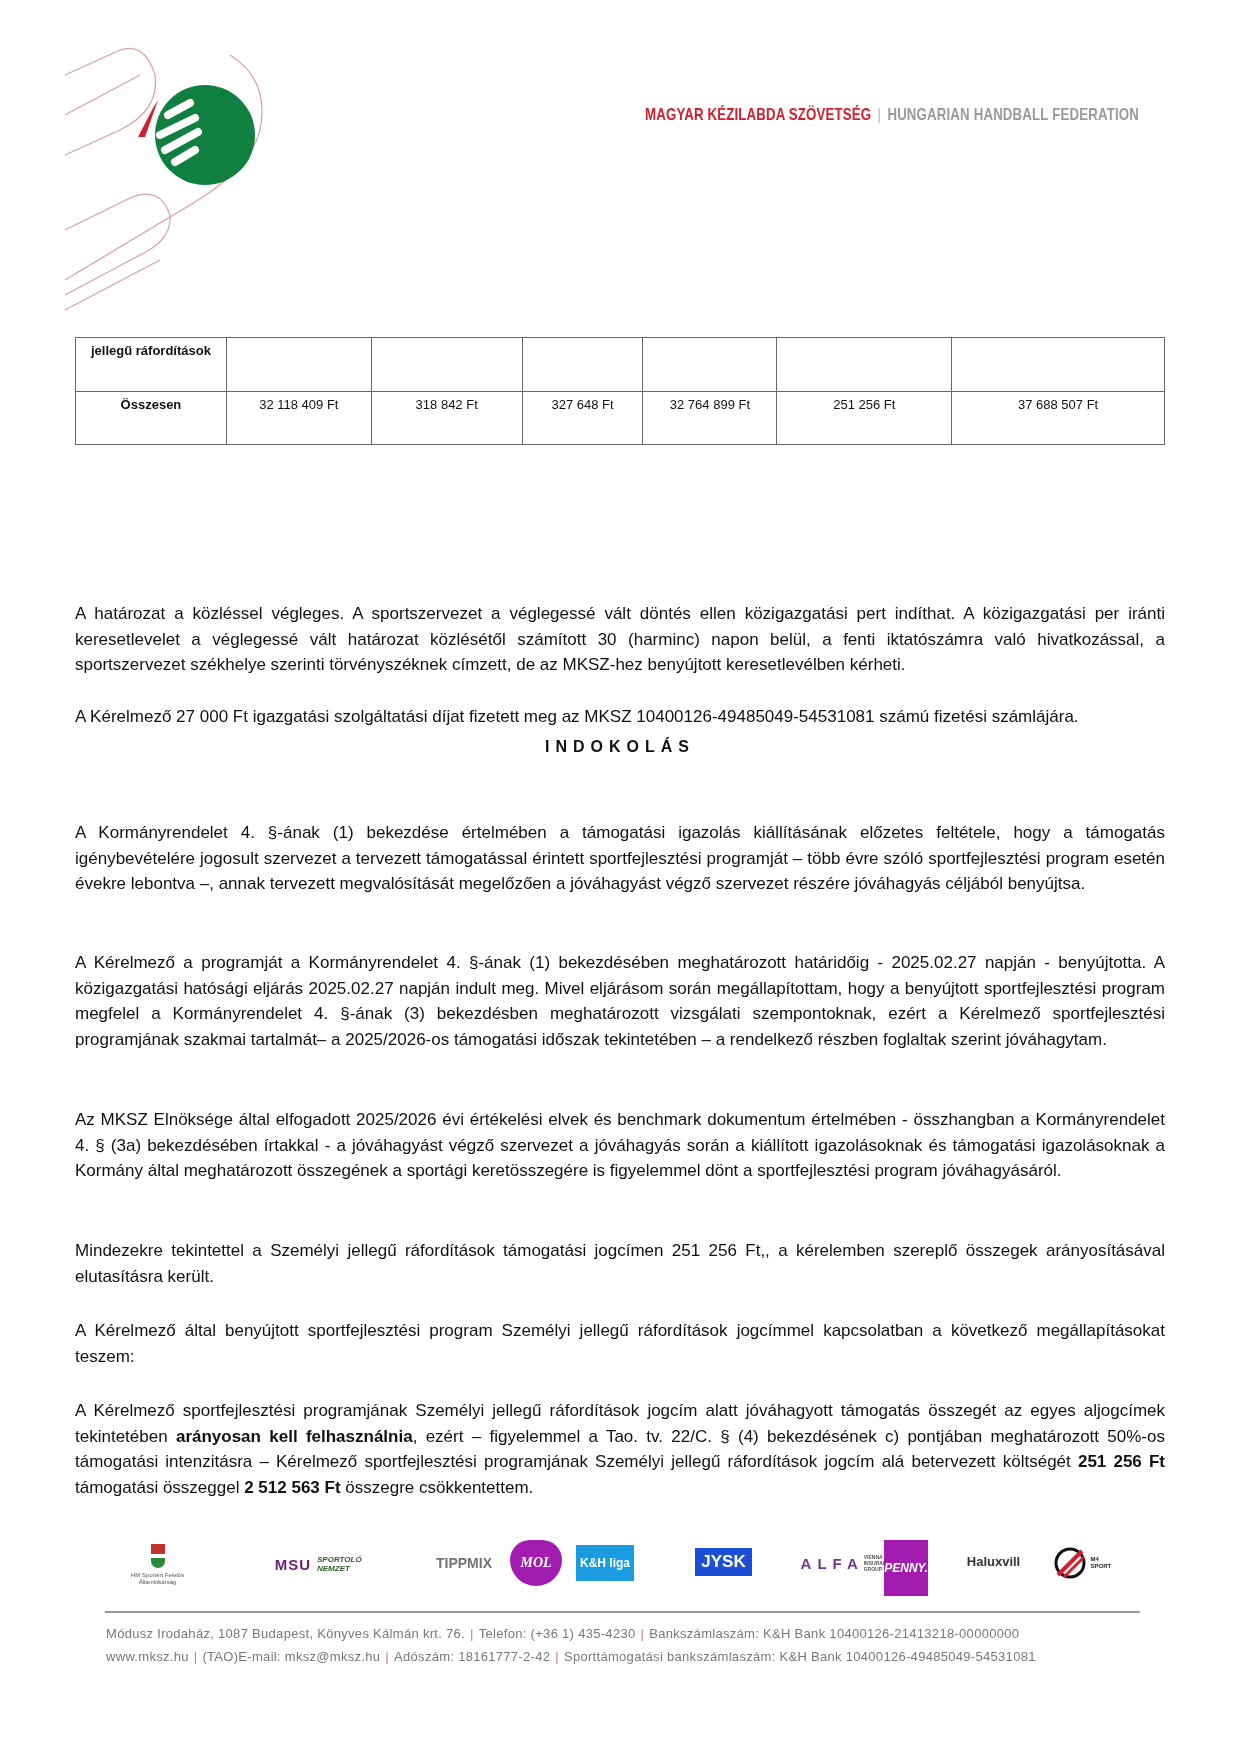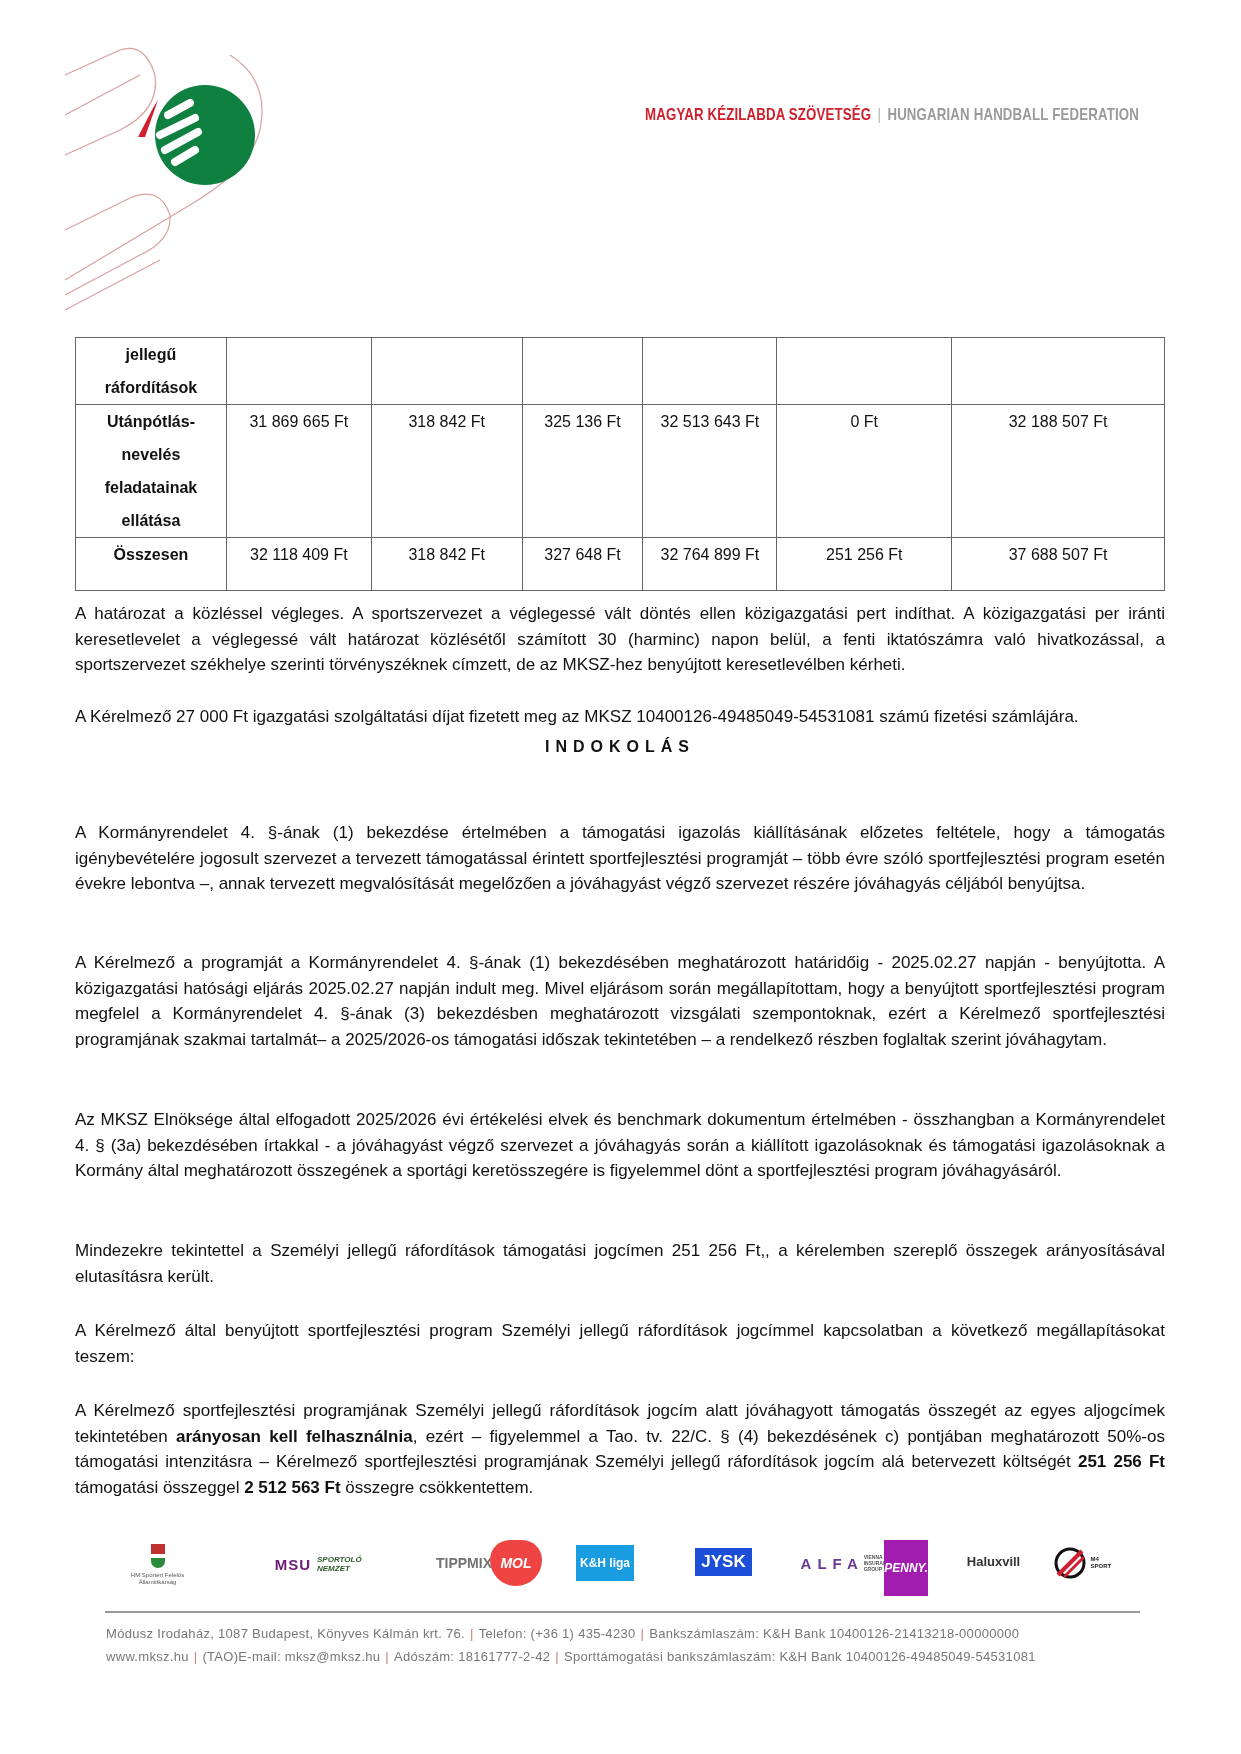--- a/index.html
+++ b/index.html
@@ -5,21 +5,21 @@
   * { box-sizing: border-box; margin: 0; padding: 0; }
   html, body { width: 1241px; height: 1754px; background: #ffffff; }
   body { position: relative; font-family: "Liberation Sans", sans-serif; color: #111; overflow: hidden; }
 
   .header-graphic { position: absolute; left: 60px; top: 40px; width: 300px; height: 280px; }
   .brand { position: absolute; left: 645px; top: 105px; font-family: "Liberation Sans", sans-serif; font-weight: bold; font-size: 17px; letter-spacing: 0.2px; transform: scaleX(0.78); transform-origin: left center; white-space: nowrap; }
   .brand .hu { color: #d0202e; }
   .brand .sep { color: #b0b0b0; font-weight: normal; margin: 0 8px; }
   .brand .en { color: #9a9a9a; }
 
-  table.grid { position: absolute; left: 75px; top: 337px; width: 1090px; border-collapse: collapse; font-size: 16px; line-height: 33px; }
+  table.grid { position: absolute; left: 75px; top: 337px; width: 1090px; border-collapse: collapse; font-size: 13px; line-height: 25px; }
   table.grid td { border: 1.5px solid #666; vertical-align: top; text-align: center; padding: 0 4px; }
   table.grid td.label { font-weight: bold; }
 
   .body-text { position: absolute; left: 75px; width: 1090px; font-size: 17px; line-height: 25.5px; text-align: justify; margin-top: 28px; }
   .body-text b { font-weight: bold; }
   .heading { position: absolute; left: 75px; width: 1090px; top: 738px; text-align: center; font-weight: bold; font-size: 16px; letter-spacing: 6px; }
 
   .sponsors { position: absolute; left: 100px; top: 1535px; width: 1060px; height: 60px; }
   .logo { position: absolute; display: flex; align-items: center; justify-content: center; font-weight: bold; }
   .footer-line { position: absolute; left: 105px; top: 1611px; width: 1035px; height: 2px; background: #999; }
@@ -66,29 +66,20 @@
   <tbody>
       <tr style="height:54px">
     <td class="label">jellegű ráfordítások</td>
     <td></td>
     <td></td>
     <td></td>
     <td></td>
     <td></td>
     <td></td>
   </tr>
-  <tr style="height:101px">
-    <td class="label">Utánpótlás-nevelés feladatainak ellátása</td>
-    <td>31 869 665 Ft</td>
-    <td>318 842 Ft</td>
-    <td>325 136 Ft</td>
-    <td>32 513 643 Ft</td>
-    <td>0 Ft</td>
-    <td>32 188 507 Ft</td>
-  </tr>
   <tr style="height:53px">
     <td class="label">Összesen</td>
     <td>32 118 409 Ft</td>
     <td>318 842 Ft</td>
     <td>327 648 Ft</td>
     <td>32 764 899 Ft</td>
     <td>251 256 Ft</td>
     <td>37 688 507 Ft</td>
   </tr>
 </tbody>
@@ -105,21 +96,21 @@
 <p class="body-text" style="top:1370px"><span>A Kérelmező sportfejlesztési programjának Személyi jellegű ráfordítások jogcím alatt jóváhagyott támogatás összegét az egyes aljogcímek tekintetében </span><b>arányosan kell felhasználnia</b><span>, ezért – figyelemmel a Tao. tv. 22/C. § (4) bekezdésének c) pontjában meghatározott 50%-os támogatási intenzitásra – Kérelmező sportfejlesztési programjának Személyi jellegű ráfordítások jogcím alá betervezett költségét </span><b>251 256 Ft</b><span> támogatási összeggel </span><b>2 512 563 Ft</b><span> összegre csökkentettem.</span></p>
 
 <div class="sponsors">
   <div class="logo" style="left:20px;top:0;width:75px;height:60px;flex-direction:column;">
     <div style="width:14px;height:24px;background:linear-gradient(#c23030 0 40%, #ffffff 40% 60%, #2a8a3a 60%);border-radius:0 0 7px 7px;"></div>
     <div style="font-size:6px;color:#555;font-weight:normal;margin-top:4px;text-align:center;line-height:7px;">HM Sportért Felelős Államtitkárság</div>
   </div>
   <div class="logo" style="left:118px;top:16px;width:62px;height:26px;color:#701a75;font-size:15px;letter-spacing:1px;margin-left:44px;">MSU</div>
   <div class="logo" style="left:205px;top:10px;width:65px;height:38px;font-size:8px;color:#2f5a2a;font-style:italic;margin-left:12px;">SPORTOLÓ NEMZET</div>
   <div class="logo" style="left:293px;top:18px;width:70px;height:20px;font-size:14px;color:#737373;margin-left:36px;">TIPPMIX</div>
-  <div class="logo" style="left:390px;top:5px;width:52px;height:46px;background:#ef4444;color:#fff;font-size:14px;font-style:italic;border-radius:20px 20px 26px 26px;">MOL</div>
+  <div class="logo" style="left:410px;top:5px;width:52px;height:46px;background:#a21caf;color:#fff;font-size:14px;font-style:italic;border-radius:20px 20px 26px 26px;font-family:Liberation Serif, serif;">MOL</div>
   <div class="logo" style="left:476px;top:10px;width:58px;height:36px;background:#1a9ce0;color:#fff;font-size:12px;justify-content:flex-start;padding-left:4px;line-height:13px;">K&amp;H liga</div>
   <div class="logo" style="left:595px;top:13px;width:57px;height:28px;background:#1d4ed8;color:#fff;font-size:17px;">JYSK</div>
   <div class="logo" style="left:712px;top:10px;width:70px;height:36px;flex-direction:row;color:#6a3a90;">
     <span style="font-size:15px;letter-spacing:6px;">ALFA</span>
     <span style="font-size:5px;color:#555;">VIENNA INSURANCE GROUP</span>
   </div>
   <div class="logo" style="left:784px;top:5px;width:44px;height:56px;background:#a21caf;color:#fff;font-size:12px;font-style:italic;">PENNY.</div>
   <div class="logo" style="left:856px;top:14px;width:75px;height:24px;color:#333;font-size:13px;">Haluxvill</div>
   <div class="logo" style="left:950px;top:8px;width:60px;height:40px;font-size:6px;color:#222;">
     <svg width="36" height="36" viewBox="0 0 36 36">

